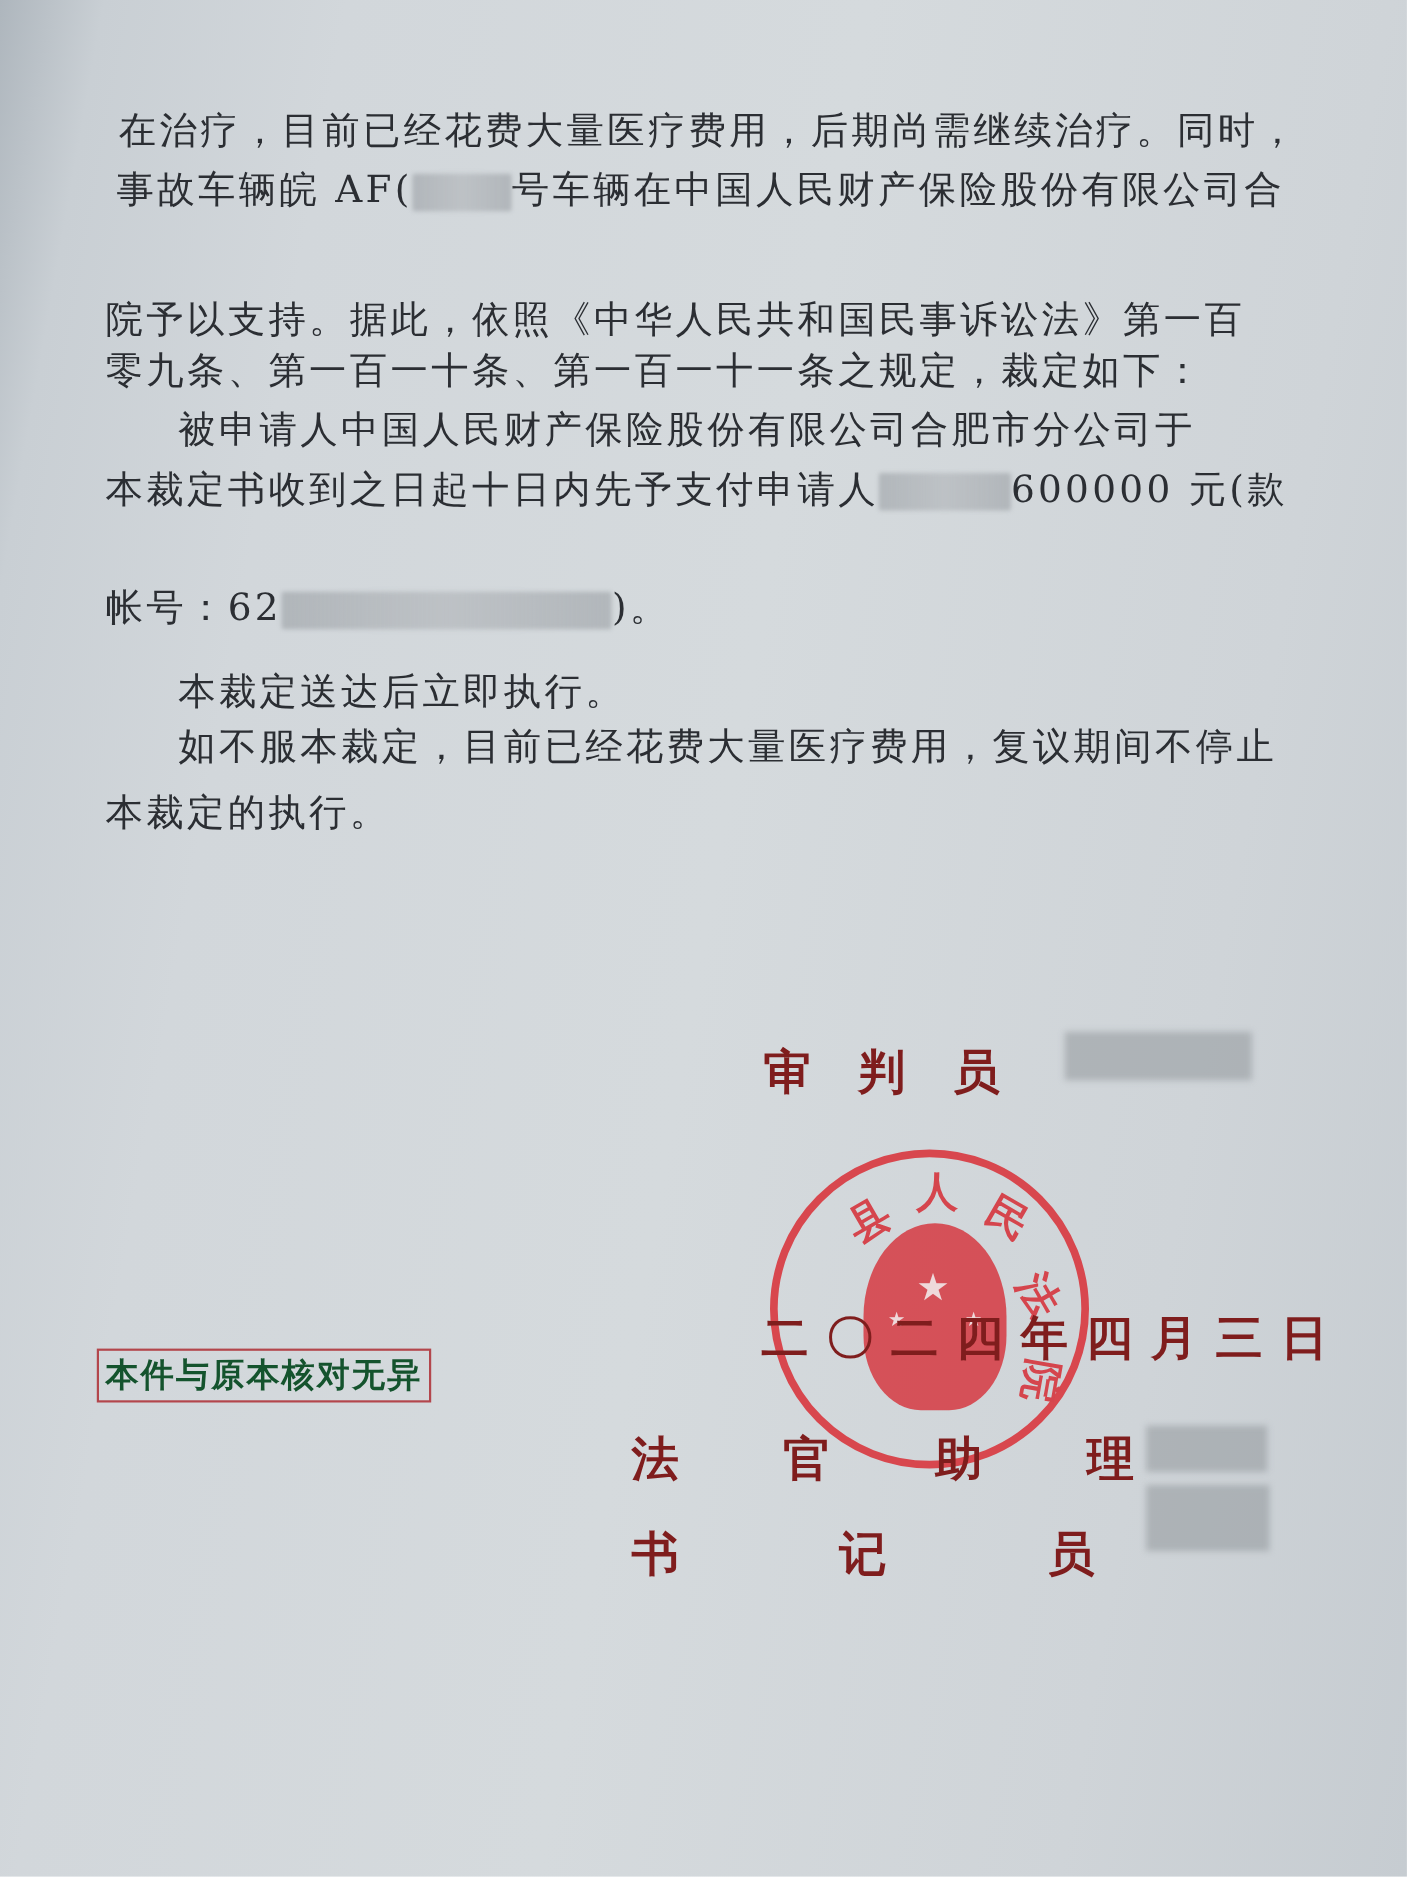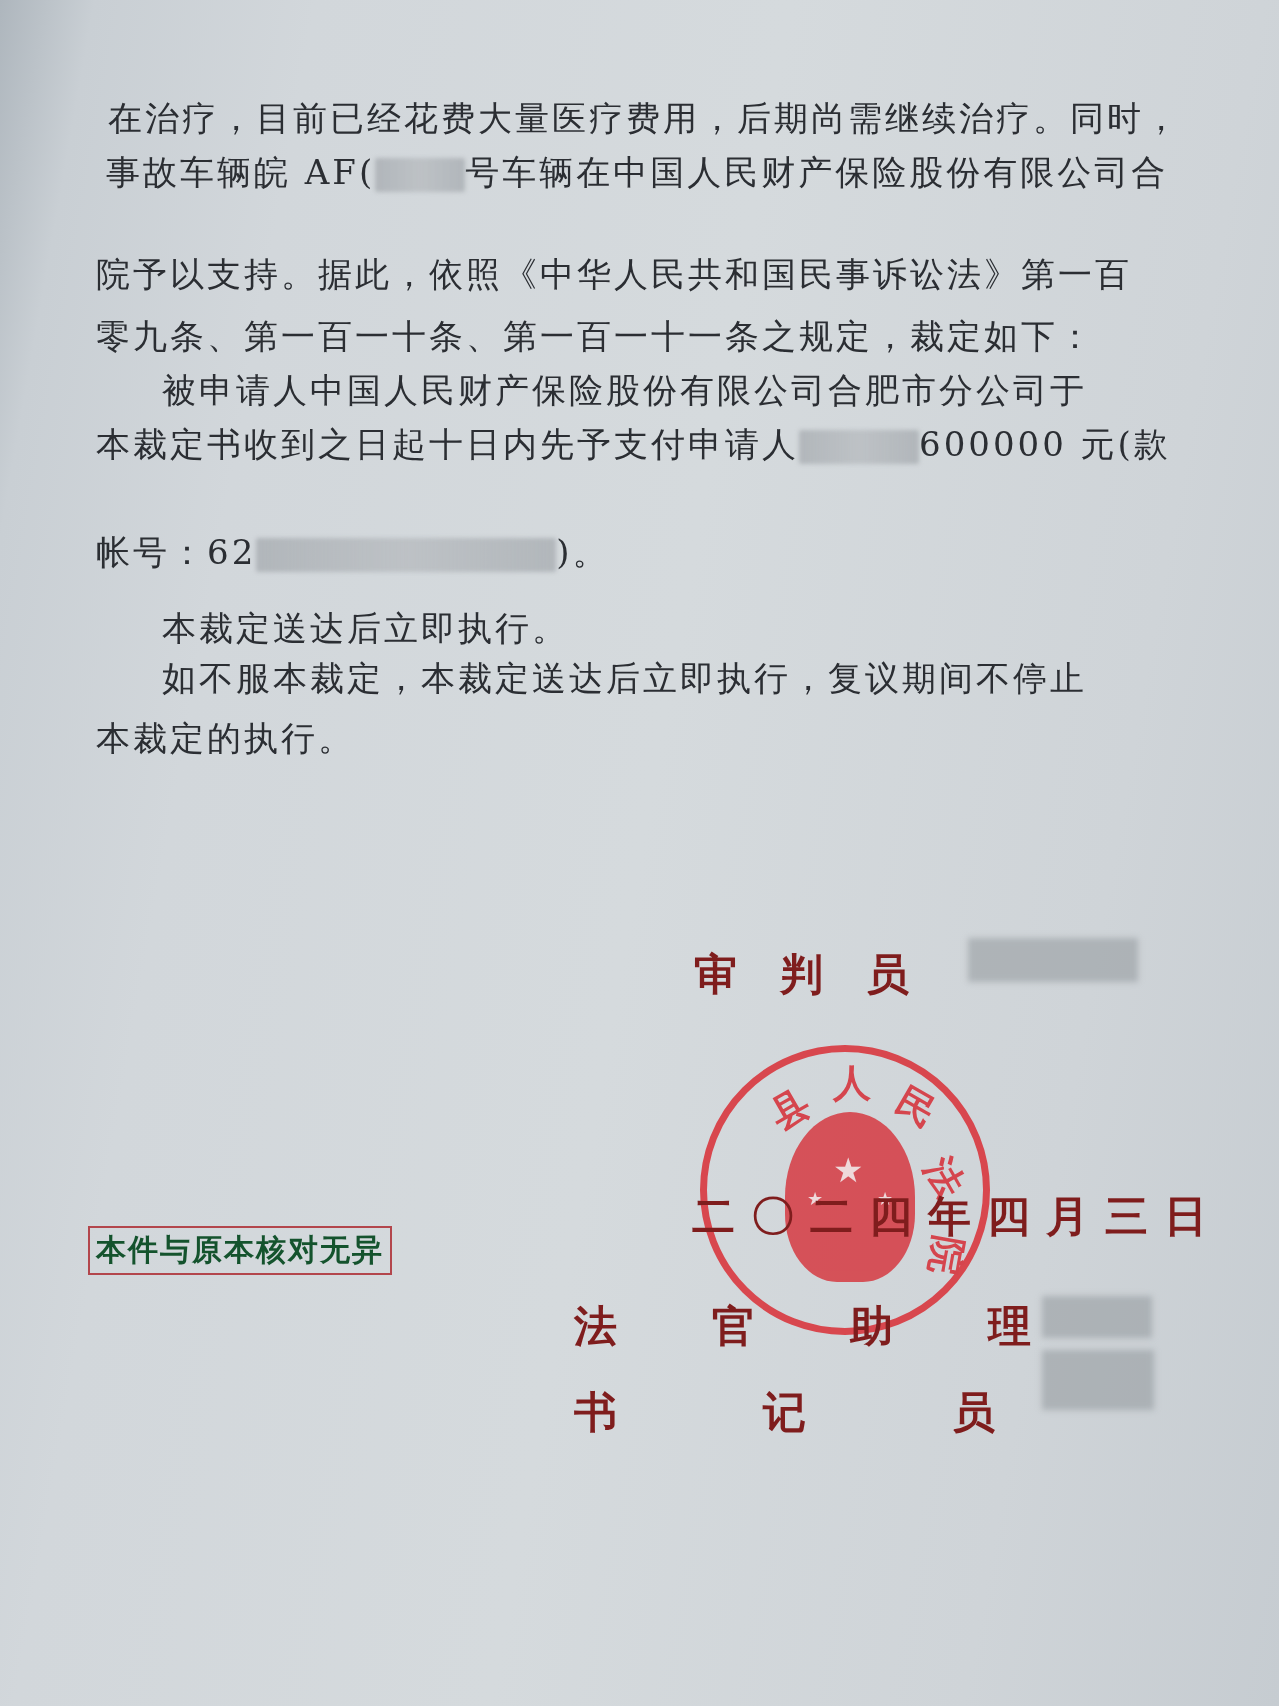--- a/index.html
+++ b/index.html
@@ -45,35 +45,35 @@
 <body>
 
 <div class="page">
 
   <div class="line" style="left:108px;top:96px;">在治疗，目前已经花费大量医疗费用，后期尚需继续治疗。同时，</div>
 
   <div class="line" style="left:106px;top:150px;">
     <span>事故车辆皖 AF(</span><span class="redact" style="width:90px;"></span><span>号车辆在中国人民财产保险股份有限公司合</span>
   </div>
 
-  <div class="line" style="left:96px;top:252px;">院予以支持。据此，依照《中华人民共和国民事诉讼法》第一百</div>
+  <div class="line" style="left:96px;top:268px;">院予以支持。据此，依照《中华人民共和国民事诉讼法》第一百</div>
   <div class="line" style="left:96px;top:314px;">零九条、第一百一十条、第一百一十一条之规定，裁定如下：</div>
   <div class="line" style="left:162px;top:368px;">被申请人中国人民财产保险股份有限公司合肥市分公司于</div>
 
   <div class="line" style="left:96px;top:422px;">
     <span>本裁定书收到之日起十日内先予支付申请人</span><span class="redact" style="width:120px;"></span><span>600000 元(款</span>
   </div>
 
 
   <div class="line" style="left:96px;top:530px;">
     <span>帐号：62</span><span class="redact" style="width:300px;"></span><span>)。</span>
   </div>
 
   <div class="line" style="left:162px;top:594px;margin-top:12px;">本裁定送达后立即执行。</div>
-  <div class="line" style="left:162px;top:656px;">如不服本裁定，本裁定送达后立即执行，复议期间不停止</div>
+  <div class="line" style="left:162px;top:656px;">如不服本裁定，目前已经花费大量医疗费用，复议期间不停止</div>
   <div class="line" style="left:96px;top:716px;text-align:center;">本裁定的执行。</div>
 
   <div class="sig-label" style="left:694px;top:946px;">审　判　员</div>
   <div class="blur-name" style="left:968px;top:938px;width:170px;height:44px;"></div>
 
   <div class="seal">
     <div class="seal-emblem">
       <span class="seal-star" style="left:48px;top:38px;">★</span>
       <span class="seal-star" style="left:22px;top:76px;font-size:18px;">★</span>
       <span class="seal-star" style="left:92px;top:76px;font-size:18px;">★</span>

